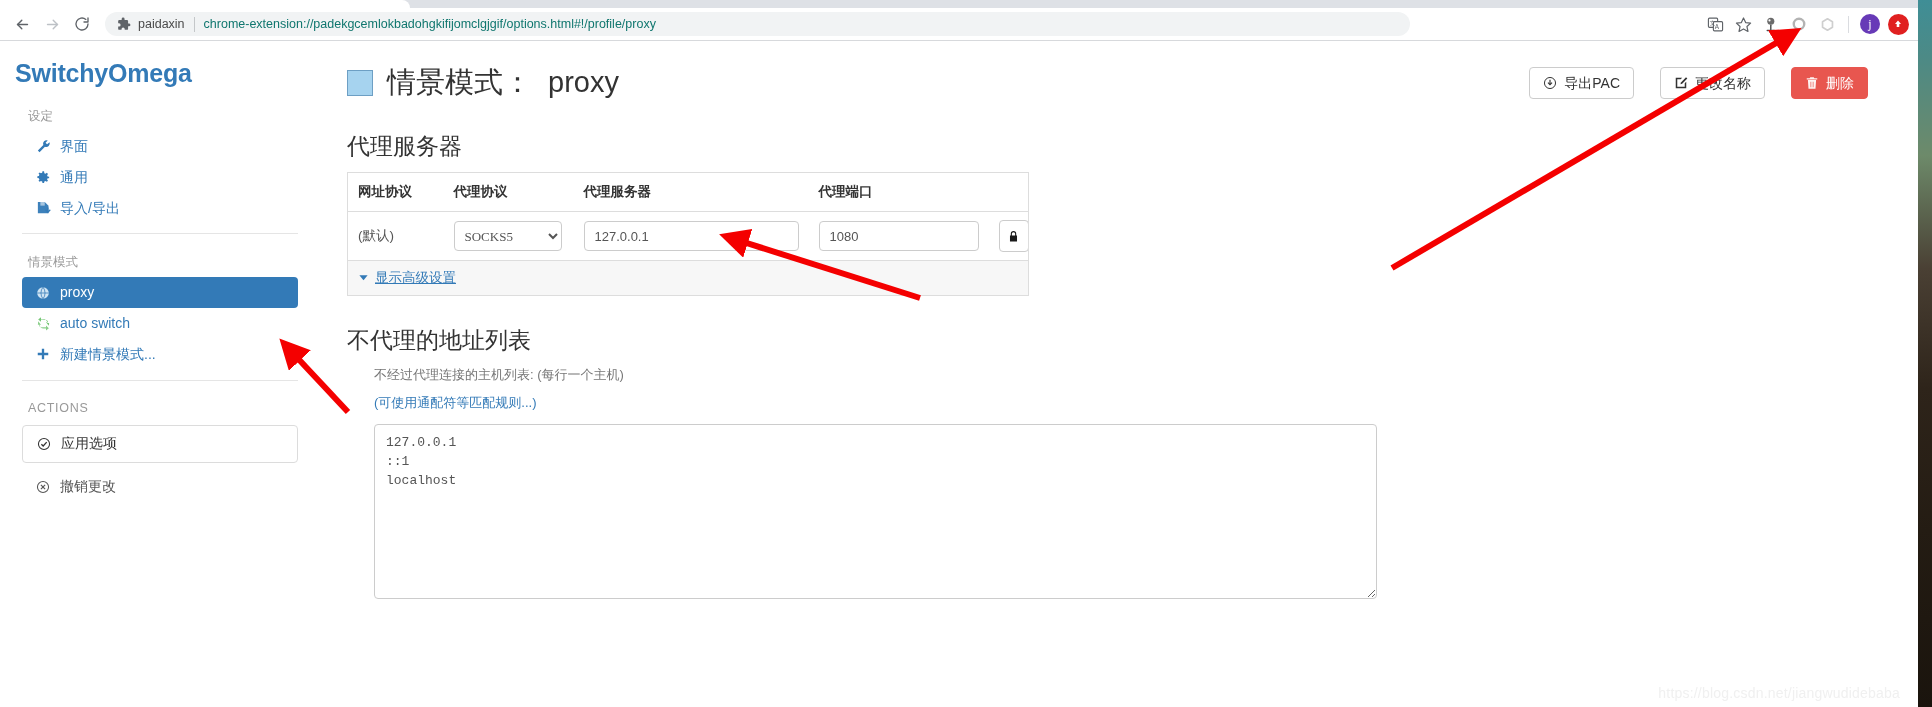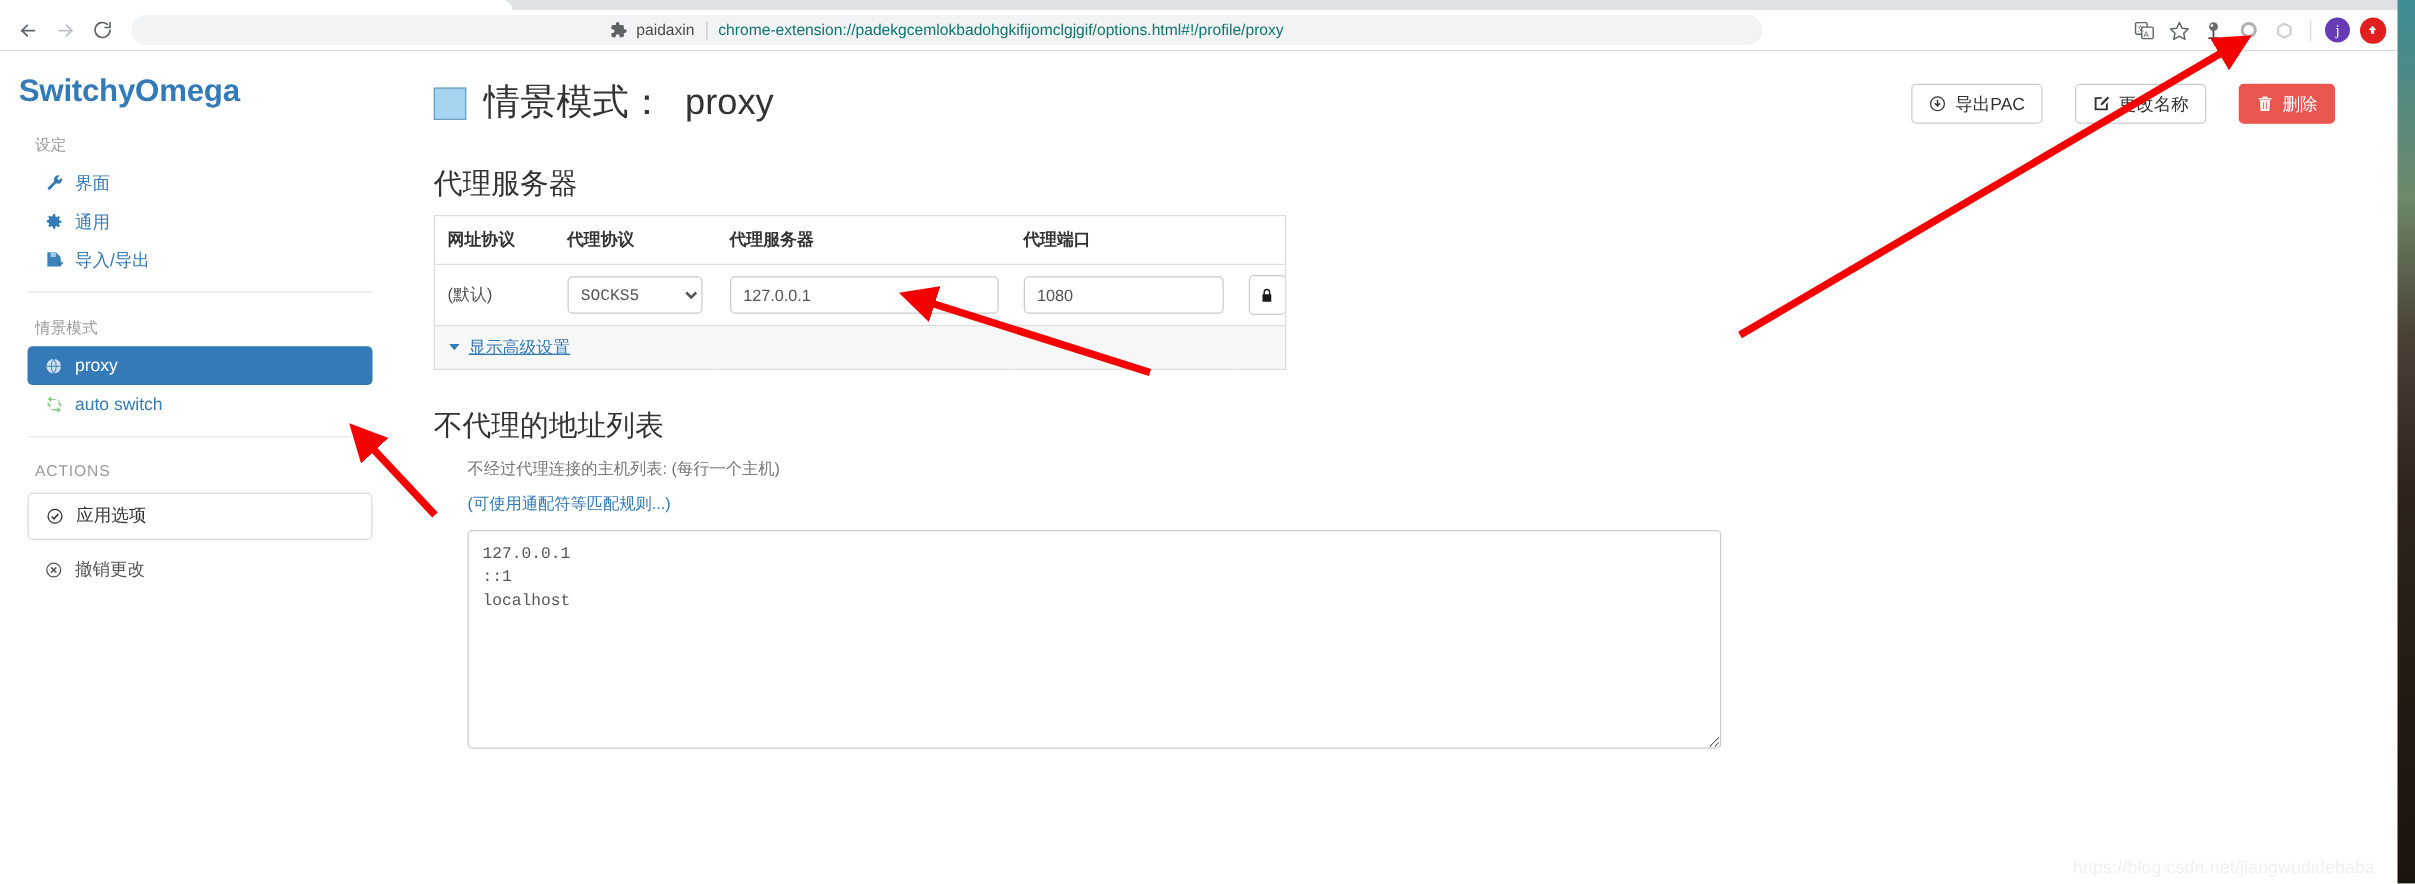--- a/index.html
+++ b/index.html
@@ -30,21 +30,21 @@
            border-bottom:1px solid #d7d9dc;display:flex;align-items:center;}
   .nav-btns{display:flex;align-items:center;margin-left:7px;}
   .navbtn{width:30px;height:28px;display:flex;align-items:center;justify-content:center;
           border:none;background:transparent;cursor:pointer;color:#5f6368;}
   .navbtn svg{display:block;}
   .navbtn.disabled{color:#bdc1c6;}
 
   .omnibox{
     margin-left:8px;height:24px;flex:0 0 auto;width:1305px;
     background:#f1f3f4;border-radius:13px;display:flex;align-items:center;
-    padding:0 12px;box-sizing:border-box;overflow:hidden;cursor:text;justify-content:center;
+    padding:0 12px;box-sizing:border-box;overflow:hidden;cursor:text;
   }
   .ext-puzzle{width:14px;height:14px;flex:0 0 14px;margin-right:7px;color:#5f6368;}
   .ext-puzzle svg{display:block;}
   .omni-name{font-size:12.5px;color:#4a4a4a;white-space:nowrap;}
   .omni-sep{width:1px;height:15px;background:#c4c7c9;margin:0 9px;flex:0 0 1px;}
   .omni-url{font-size:12.5px;color:#0f766e;white-space:nowrap;overflow:hidden;text-overflow:clip;}
 
   .omni-right{display:flex;align-items:center;margin-left:auto;padding-right:6px;}
   .ticon{width:28px;height:26px;display:flex;align-items:center;justify-content:center;
          cursor:pointer;color:#5f6368;}
@@ -97,21 +97,21 @@
   table.servers{border-collapse:collapse;width:681px;table-layout:fixed;}
   table.servers th{background:#fff;border:1px solid #ddd;border-left:none;border-right:none;
       font-size:13.5px;color:#333;text-align:left;padding:10px 10px;font-weight:bold;}
   table.servers th:first-child{border-left:1px solid #ddd;}
   table.servers th:last-child{border-right:1px solid #ddd;}
   table.servers td{border:1px solid #ddd;border-left:none;border-right:none;padding:8px 10px;font-size:13.5px;color:#555;vertical-align:middle;}
   table.servers td:first-child{border-left:1px solid #ddd;}
   table.servers td:last-child{border-right:1px solid #ddd;}
   .scheme-cell{font-size:13px;color:#555;}
   select.proxy-type{width:108px;height:30px;font-size:13px;color:#555;border:1px solid #ccc;border-radius:4px;
-     background:#fff;padding:0 6px;font-family:Liberation Mono, monospace;}
+     background:#fff;padding:0 6px;font-family:Liberation Serif, serif;}
   input.cell-input{width:100%;height:30px;box-sizing:border-box;border:1px solid #ccc;border-radius:4px;
      padding:0 10px;font-size:13px;color:#555;font-family:"Liberation Sans",sans-serif;background:#fff;}
   .lockbtn{width:28px;height:30px;border:1px solid #ccc;border-radius:4px;background:#fff;
      display:flex;align-items:center;justify-content:center;cursor:pointer;}
   .adv-row td{background:#f7f7f7;padding:10px 10px;}
   .adv-link{color:#337ab7;font-size:13.5px;cursor:pointer;display:inline-flex;align-items:center;gap:6px;}
   .adv-link .lbl{text-decoration:underline;}
 
   .help-line{font-size:13px;color:#777;margin:4px 0 0 27px;}
   .help-line .em{}
@@ -272,20 +272,28 @@
             <span>proxy</span>
           </li>
           <li class="side-item">
             <span class="si-ic">
               <svg width="15" height="15" viewBox="0 0 24 24" fill="#76c776">
                   <path d="M8 3v3h7a4 4 0 0 1 4 4h-3l4.5 5.5L21 11h-3a5.8 5.8 0 0 0-6-6H8V2L3.5 5.5 8 9z"></path>
                   <path d="M16 21v-3H9a4 4 0 0 1-4-4h3L3.5 8.5 3 14h3a5.8 5.8 0 0 0 6 6h4v3l4.5-3.5L16 15z" opacity=".85"></path>
                 </svg>
             </span>
             <span>auto switch</span>
+          </li>
+          <li class="side-item">
+            <span class="si-ic">
+              <svg width="14" height="14" viewBox="0 0 24 24" fill="#337ab7">
+                  <path d="M10 3h4v7h7v4h-7v7h-4v-7H3v-4h7z"></path>
+                </svg>
+            </span>
+            <span>新建情景模式...</span>
           </li>
         </ul>
 
         <div class="side-divider"></div>
 
         <div class="side-head caps">ACTIONS</div>
         <div class="side-btn">
           <span class="si-ic">
             <svg width="14" height="14" viewBox="0 0 24 24" fill="none" stroke="#333" stroke-width="1.8">
                 <circle cx="12" cy="12" r="9.5"></circle>

